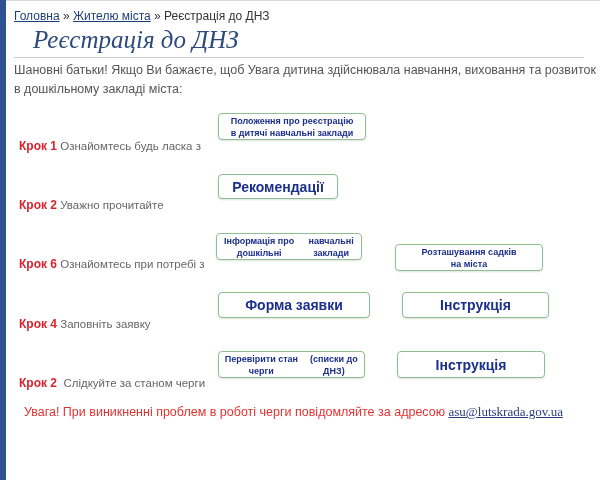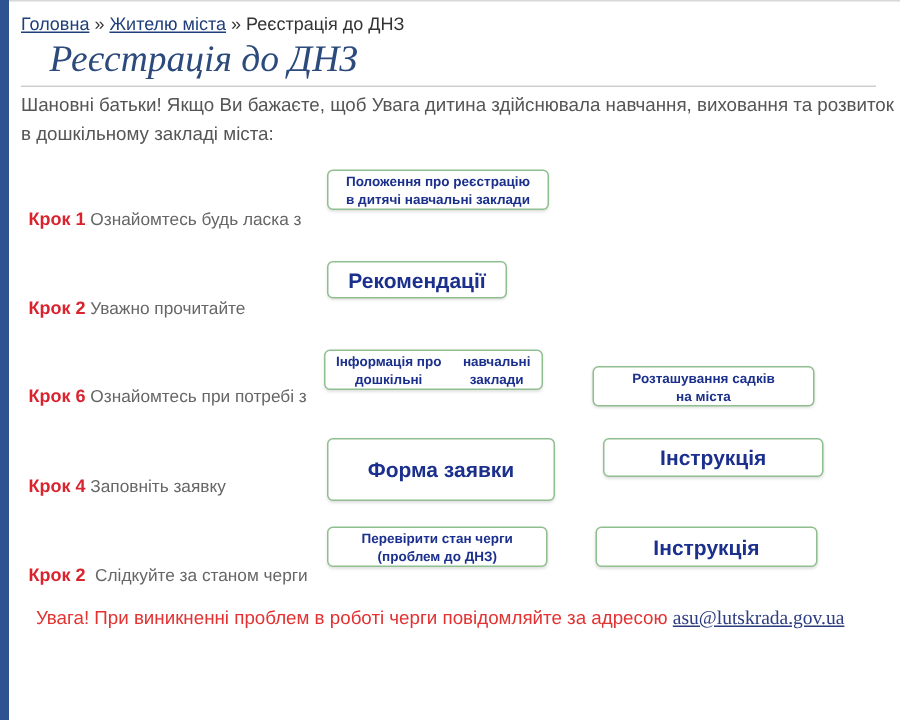--- a/index.html
+++ b/index.html
@@ -86,31 +86,31 @@
 <div class="btn small" style="left:216px; top:233px; width:146px; height:27px; flex-direction:row;">
   <span>Інформація про дошкільні</span>
   <span>навчальні заклади</span>
 </div>
 
 <div class="btn small" style="left:395px; top:244px; width:148px; height:27px; flex-direction:column;">
   <span>Розташування садків</span>
   <span>на міста</span>
 </div>
 
-<div class="btn big" style="left:218px; top:292px; width:152px; height:42px;justify-content:center;">
+<div class="btn big" style="left:218px; top:292px; width:152px; height:26px;justify-content:center;">
   <span>Форма заявки</span>
 </div>
 
 <div class="btn big" style="left:402px; top:292px; width:147px; height:26px;">
   <span>Інструкція</span>
 </div>
 
-<div class="btn small" style="left:218px; top:351px; width:147px; height:27px; flex-direction:column;">
+<div class="btn small" style="left:218px; top:351px; width:147px; height:27px; flex-direction:row;">
   <span>Перевірити стан черги</span>
-  <span>(проблем до ДНЗ)</span>
+  <span>(списки до ДНЗ)</span>
 </div>
 
 <div class="btn big" style="left:397px; top:351px; width:148px; height:27px;">
   <span>Інструкція</span>
 </div>
 
 <div class="notice">
   <span style="white-space:pre;">Увага! При виникненні проблем в роботі черги повідомляйте за адресою </span><a href="#">asu@lutskrada.gov.ua</a>
 </div>
 

